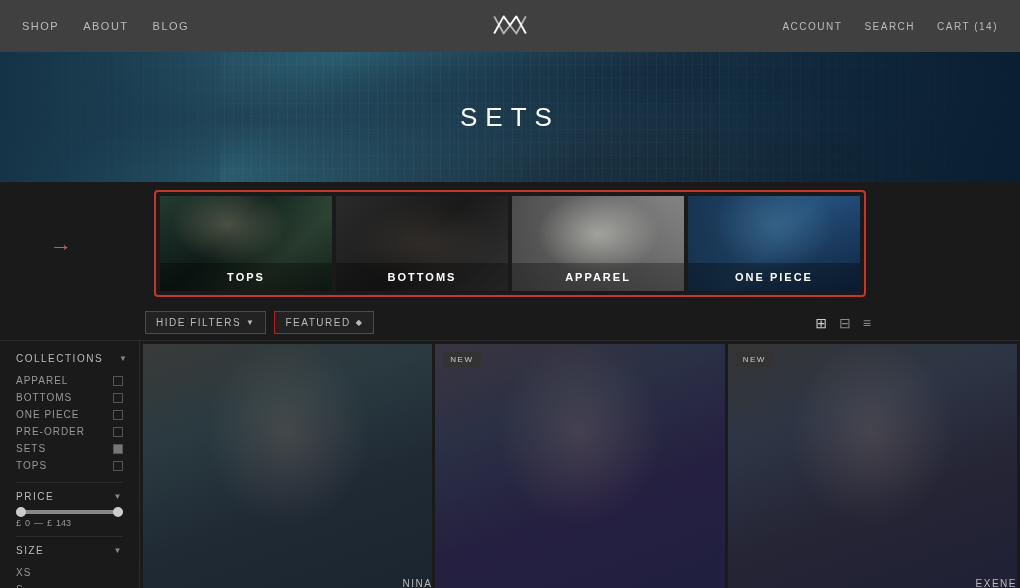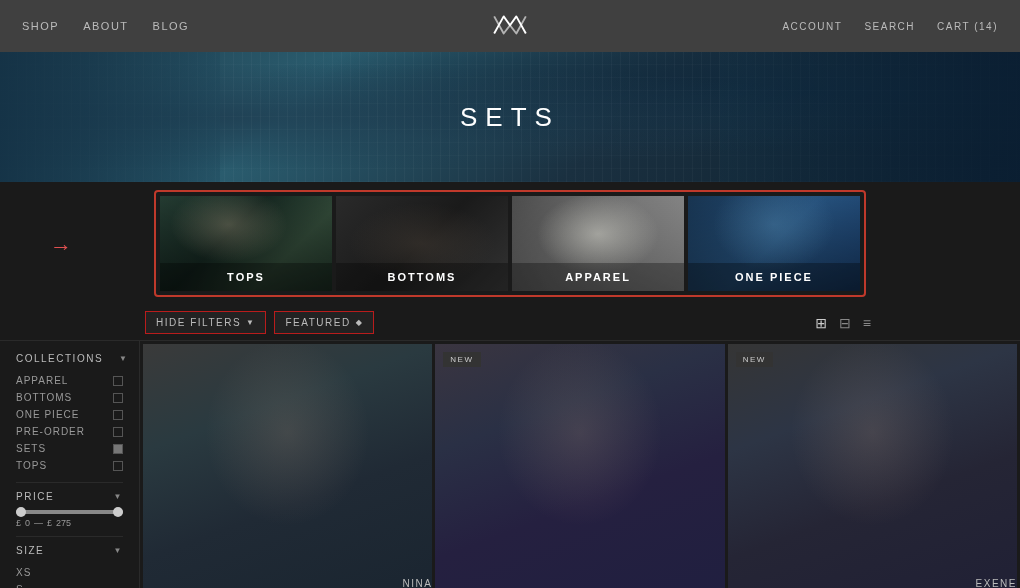--- a/index.html
+++ b/index.html
@@ -523,21 +523,21 @@
     <div class="price-range-bar">
       <div class="price-range-fill"></div>
       <div class="price-thumb left"></div>
       <div class="price-thumb right"></div>
     </div>
     <div class="price-values">
       <span>£</span>
       <span>0</span>
       <span> — </span>
       <span>£</span>
-      <span>275</span>
+      <span>143</span>
     </div>
 
     <div class="sidebar-divider"></div>
 
     <div class="sidebar-section-title">
       <span>SIZE</span>
       <span class="chevron">▼</span>
     </div>
     <div class="sidebar-item">
       <span class="sidebar-item-label">XS</span>

